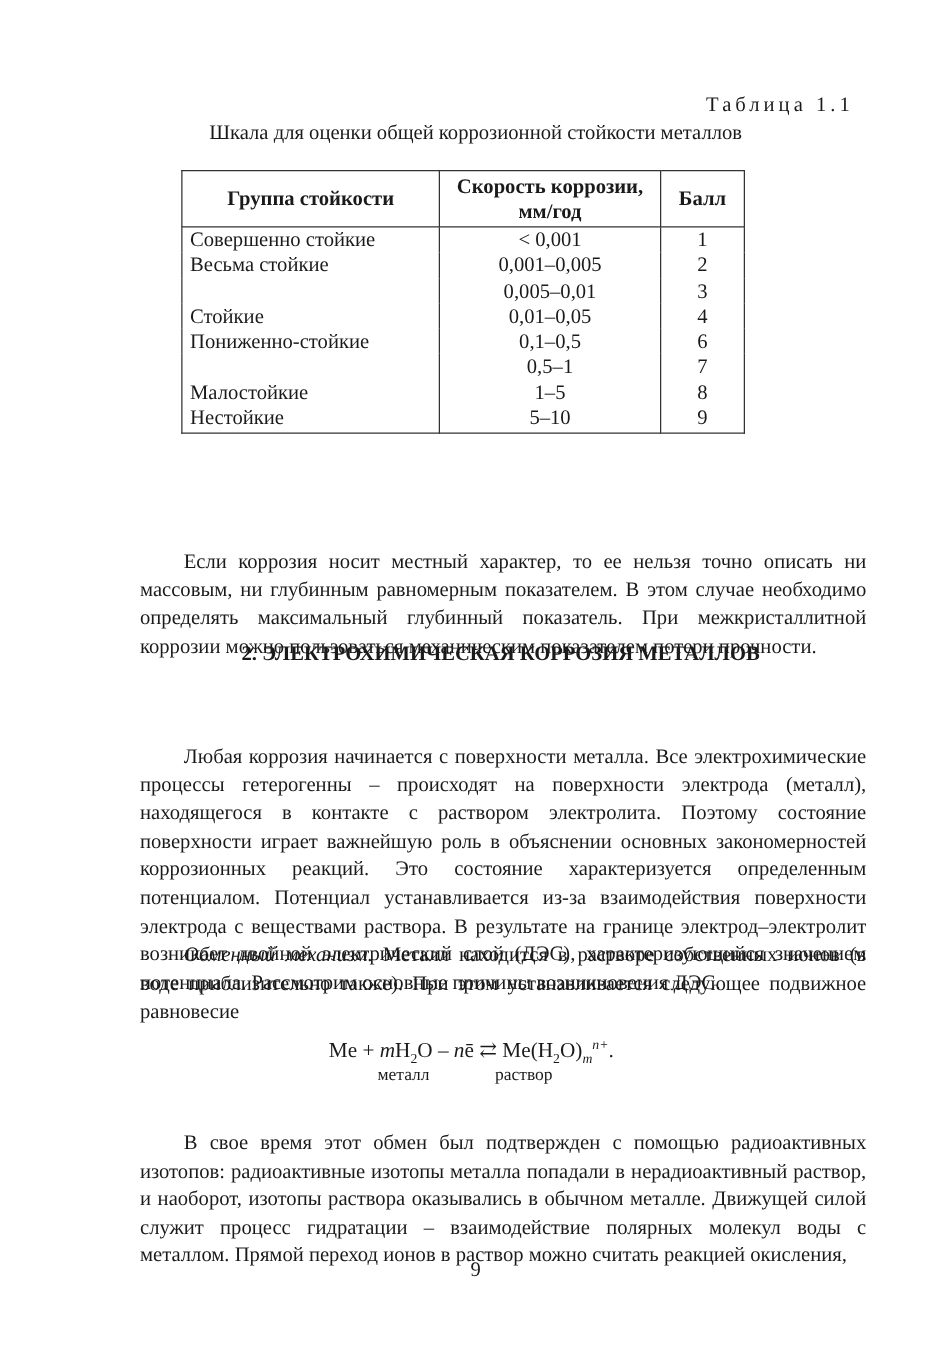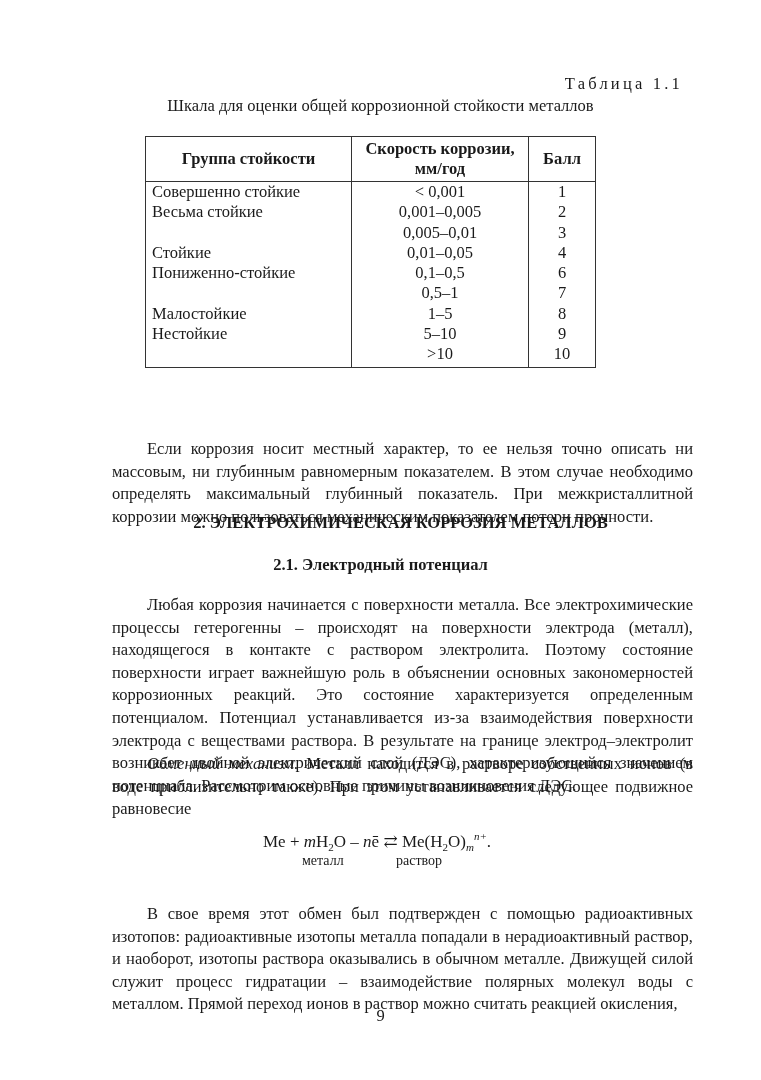--- a/index.html
+++ b/index.html
@@ -74,32 +74,26 @@
         <tr>
           <td class="group">Малостойкие</td>
           <td class="rate">1–5</td>
           <td class="score">8</td>
         </tr>
         <tr>
           <td class="group">Нестойкие</td>
           <td class="rate">5–10</td>
           <td class="score">9</td>
         </tr>
-        <tr>
-          <td class="group"></td>
-          <td class="rate">&gt;10</td>
-          <td class="score">10</td>
-        </tr>
       </tbody>
   </table>
 
   <p class="para indent" style="top:438px;">Если коррозия носит местный характер, то ее нельзя точно описать ни массовым, ни глубинным равномерным показателем. В этом случае необходимо определять максимальный глубинный показатель. При межкристаллитной коррозии можно пользоваться механическим показателем потери прочности.</p>
 
   <div class="h2">2. ЭЛЕКТРОХИМИЧЕСКАЯ КОРРОЗИЯ МЕТАЛЛОВ</div>
-  <div class="h3">2.1. Электродный потенциал</div>
 
   <p class="para indent" style="top:594px;">Любая коррозия начинается с поверхности металла. Все электрохимические процессы гетерогенны – происходят на поверхности электрода (металл), находящегося в контакте с раствором электролита. Поэтому состояние поверхности играет важнейшую роль в объяснении основных закономерностей коррозионных реакций. Это состояние характеризуется определенным потенциалом. Потенциал устанавливается из-за взаимодействия поверхности электрода с веществами раствора. В результате на границе электрод–электролит возникает двойной электрический слой (ДЭС), характеризующийся значением потенциала. Рассмотрим основные причины возникновения ДЭС.</p>
 
   <p class="para indent" style="top:753px;"><i>Обменный механизм.</i><span> Металл находится в растворе собственных ионов (в воде приблизительно также). При этом устанавливается следующее подвижное равновесие</span></p>
 
   <div class="eq"><span>Me + </span><i>m</i><span>H</span><sub style="font-size:11px">2</sub><span>O – </span><i>n</i><span>ē ⇄ Me(H</span><sub style="font-size:11px">2</sub><span>O)</span><sub style="font-size:11px"><i>m</i></sub><sup style="font-size:11px"><i>n+</i></sup><span>.</span></div>
   <div class="eq-under" style="left:302px;">металл</div>
   <div class="eq-under" style="left:396px;">раствор</div>
 
   <p class="para indent" style="top:903px;">В свое время этот обмен был подтвержден с помощью радиоактивных изотопов: радиоактивные изотопы металла попадали в нерадиоактивный раствор, и наоборот, изотопы раствора оказывались в обычном металле. Движущей силой служит процесс гидратации – взаимодействие полярных молекул воды с металлом. Прямой переход ионов в раствор можно считать реакцией окисления,</p>

